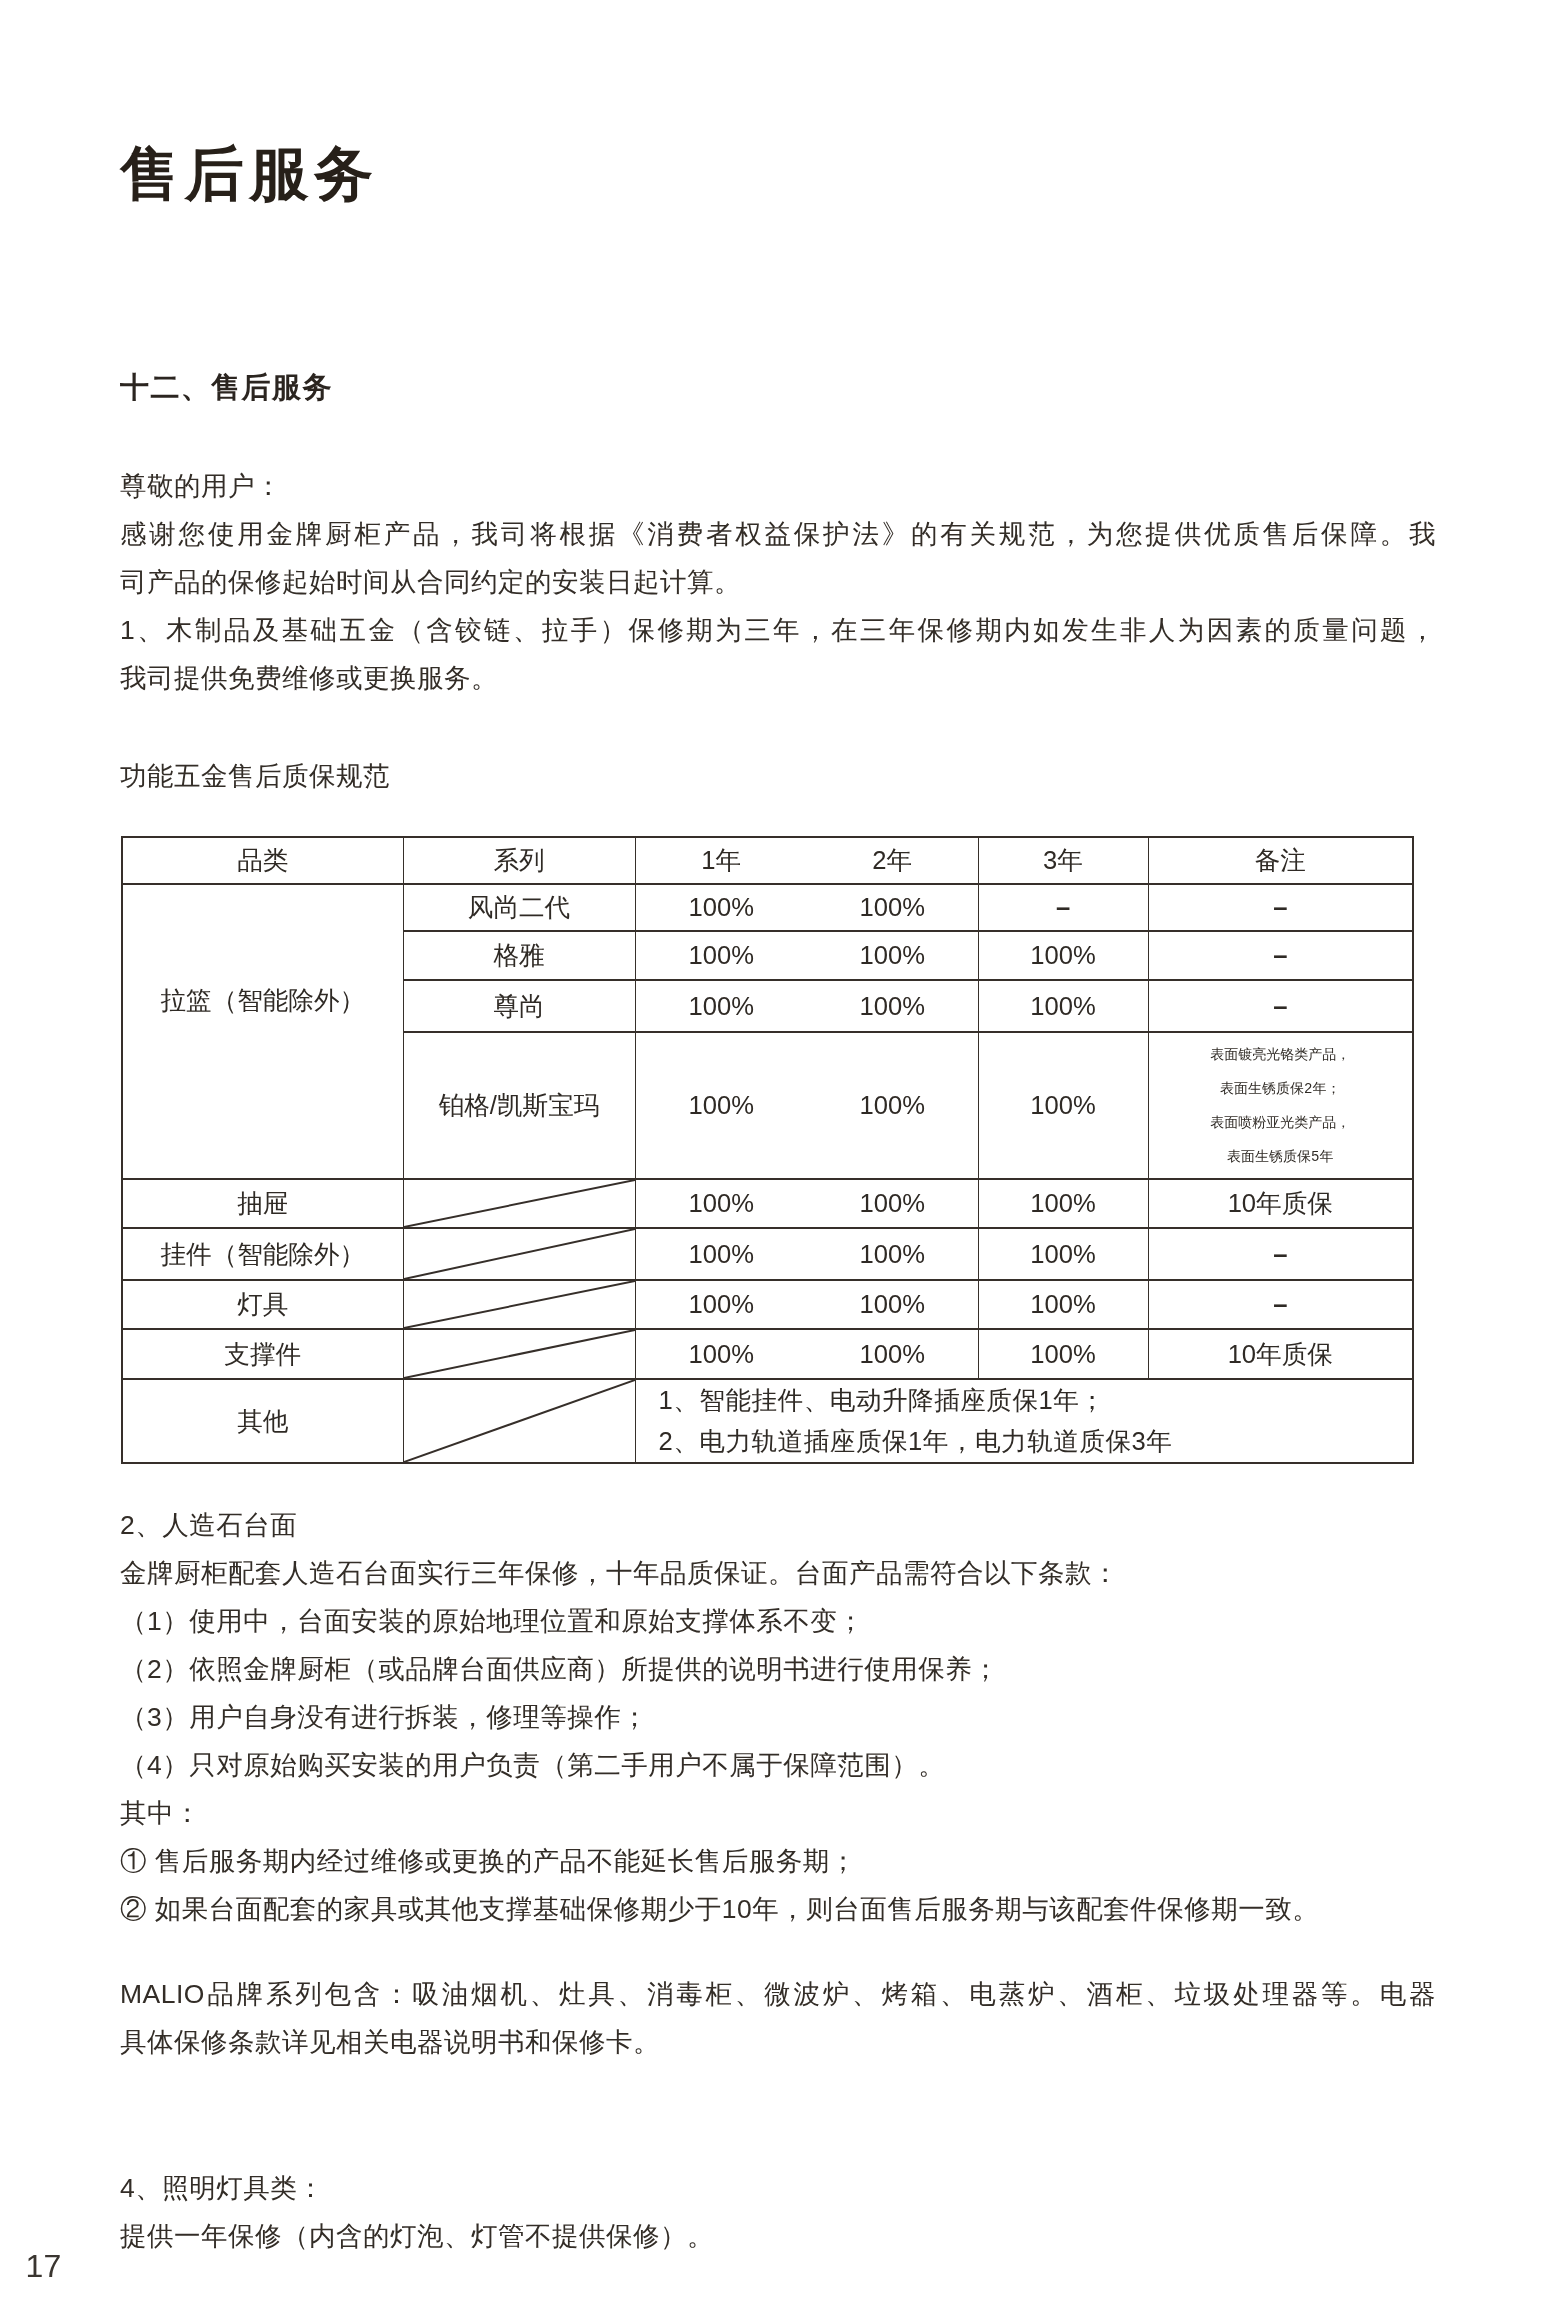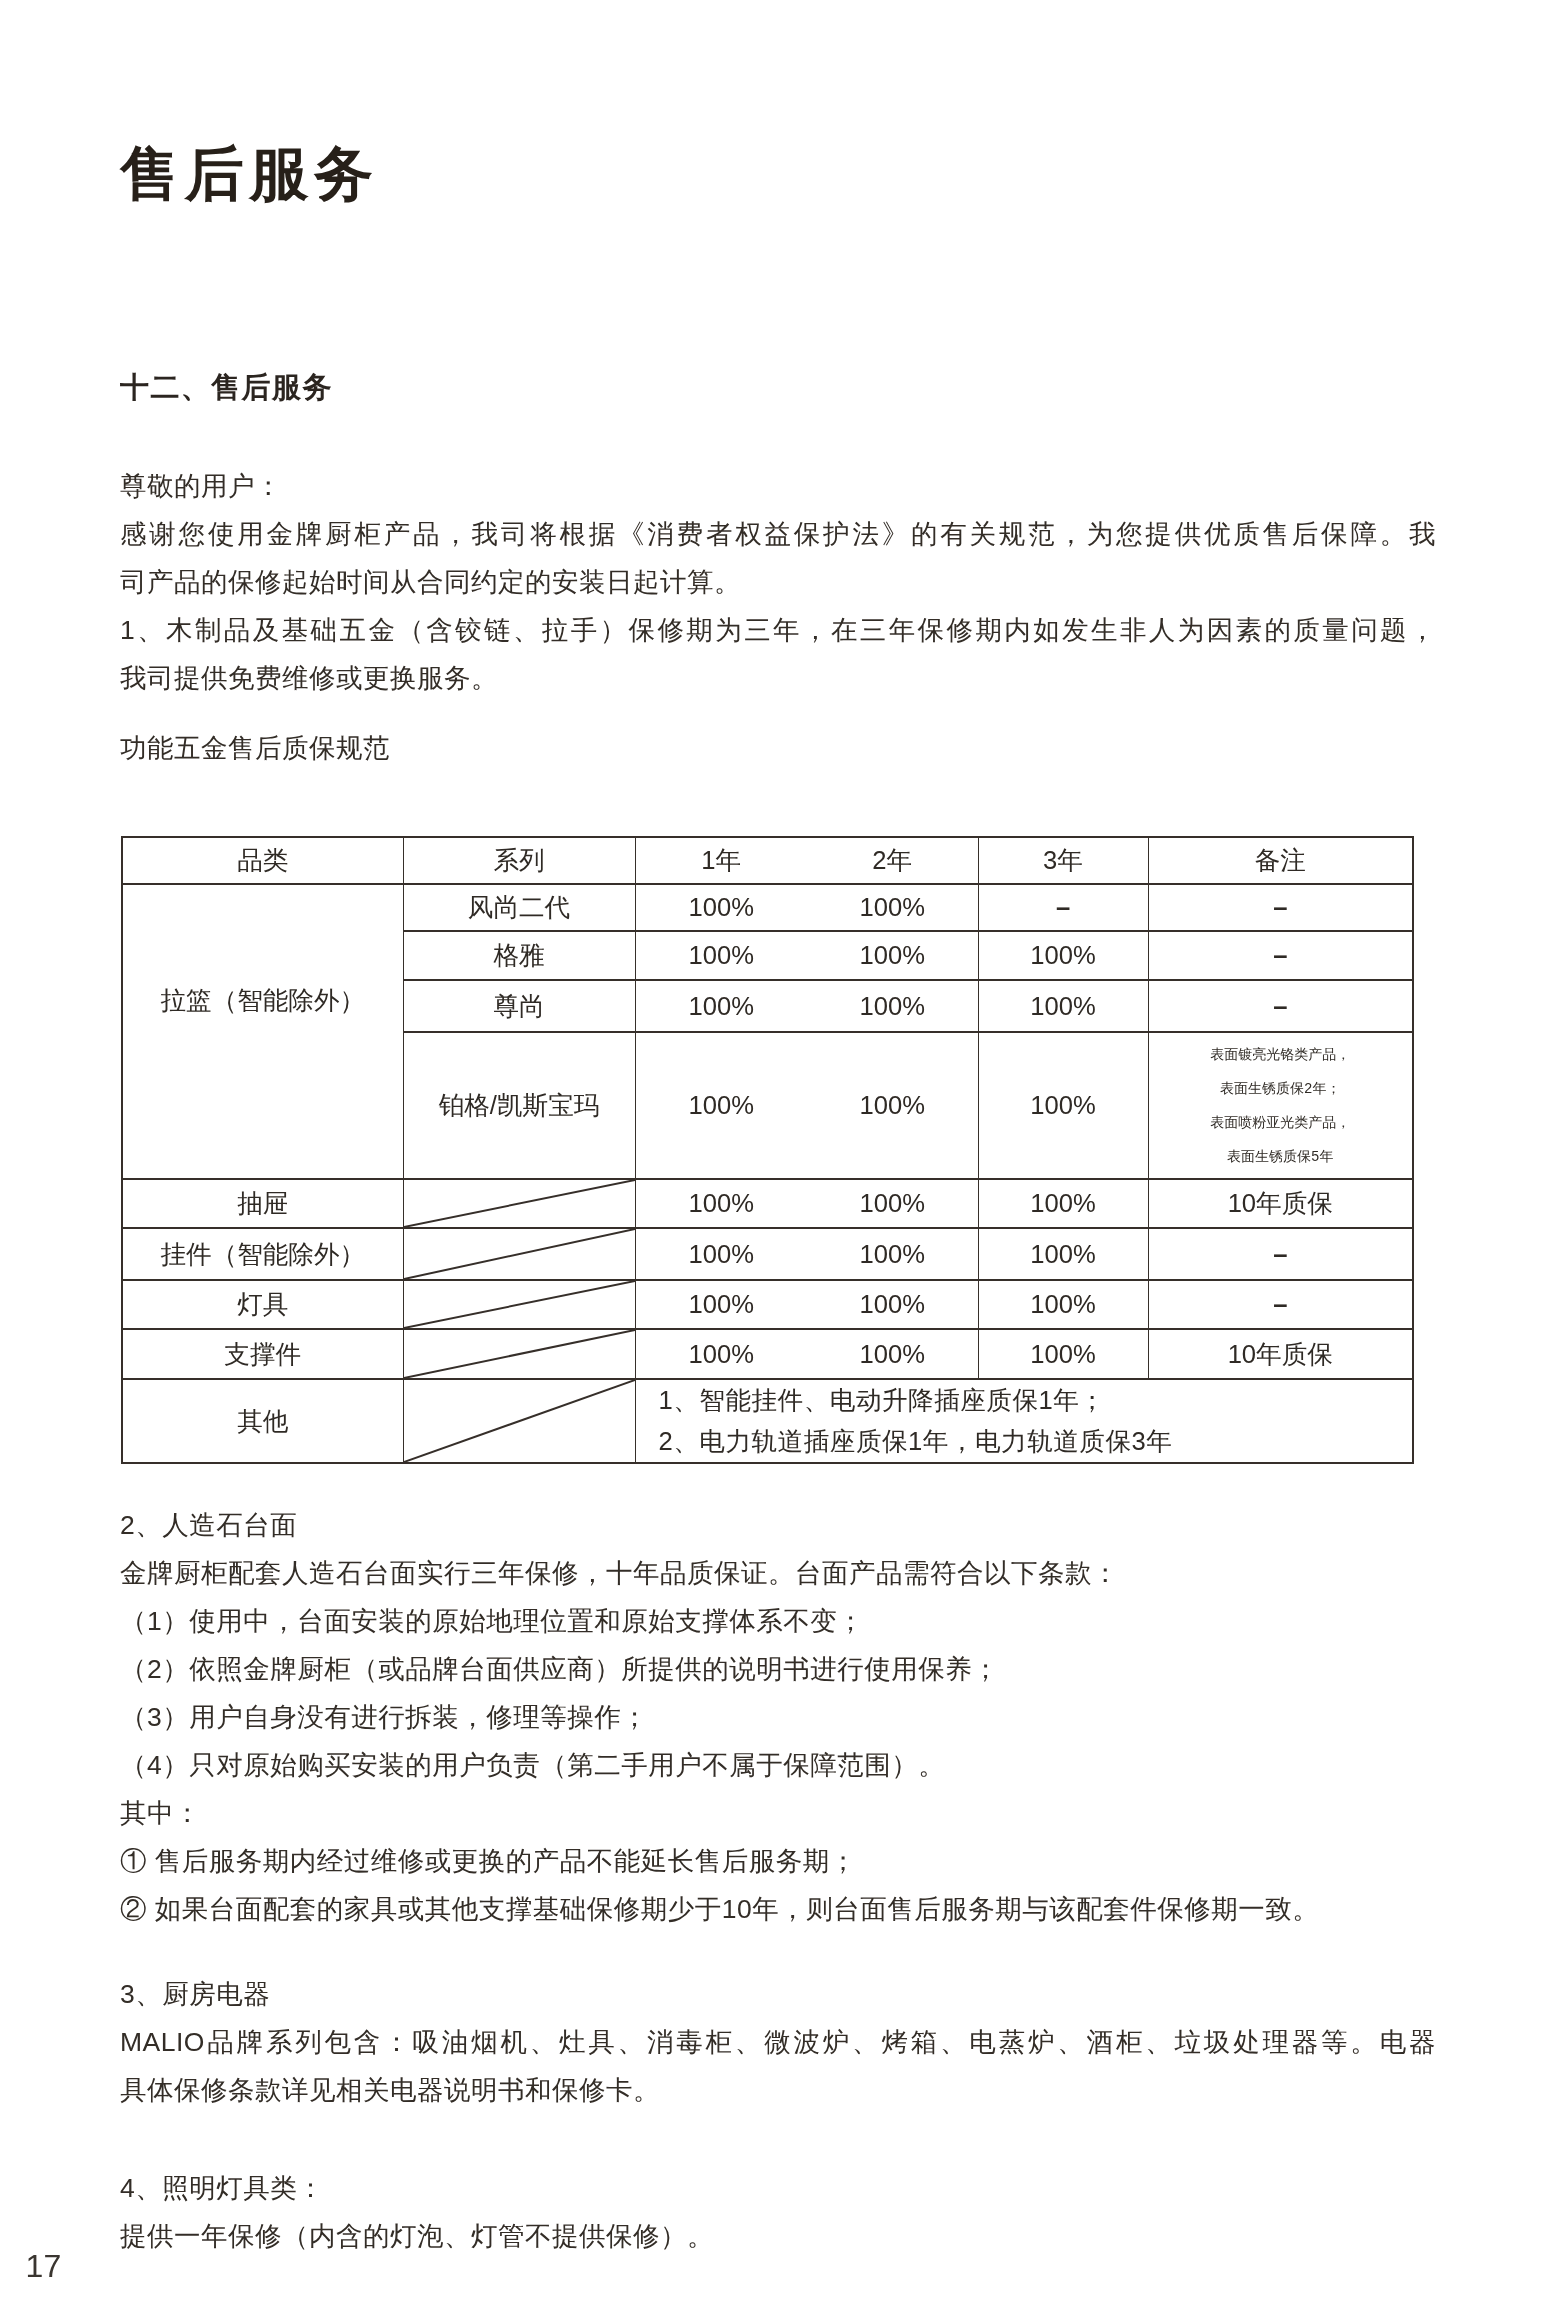--- a/index.html
+++ b/index.html
@@ -23,21 +23,21 @@
   }
   .para { position:absolute; left:120px; width:1316px; font-size:26.5px; }
   .para .line { line-height:48px; letter-spacing:0.5px; white-space:pre-wrap; }
   .para .line.just { text-align:justify; text-align-last:justify; }
   #intro { top:462px; }
   #section2 { top:1501px; }
   #section3 { top:1970px; }
   #section4 { top:2164px; }
 
   .table-caption {
-    position:absolute; left:120px; top:724px;
+    position:absolute; left:120px; top:752px;
     font-size:26.5px; line-height:48px; letter-spacing:0.5px; color:#332d27;
   }
 
   table.wtable {
     position:absolute; left:121px; top:836px; width:1292px;
     table-layout:fixed; border-collapse:collapse;
     font-size:25.6px; color:#2f2a25;
     border:2.8px solid #362f2a;
   }
   .wtable th, .wtable td {
@@ -197,21 +197,20 @@
       <div class="line">金牌厨柜配套人造石台面实行三年保修，十年品质保证。台面产品需符合以下条款：</div>
       <div class="line">（1）使用中，台面安装的原始地理位置和原始支撑体系不变；</div>
       <div class="line">（2）依照金牌厨柜（或品牌台面供应商）所提供的说明书进行使用保养；</div>
       <div class="line">（3）用户自身没有进行拆装，修理等操作；</div>
       <div class="line">（4）只对原始购买安装的用户负责（第二手用户不属于保障范围）。</div>
       <div class="line">其中：</div>
       <div class="line">① 售后服务期内经过维修或更换的产品不能延长售后服务期；</div>
       <div class="line">② 如果台面配套的家具或其他支撑基础保修期少于10年，则台面售后服务期与该配套件保修期一致。</div>
     </div>
   <div class="para" id="section3">
-      <div class="line">3、厨房电器</div>
       <div class="line just">MALIO品牌系列包含：吸油烟机、灶具、消毒柜、微波炉、烤箱、电蒸炉、酒柜、垃圾处理器等。电器</div>
       <div class="line">具体保修条款详见相关电器说明书和保修卡。</div>
     </div>
   <div class="para" id="section4">
       <div class="line">4、照明灯具类：</div>
       <div class="line">提供一年保修（内含的灯泡、灯管不提供保修）。</div>
     </div>
   <div class="page-number">17</div>
 </div>
 

